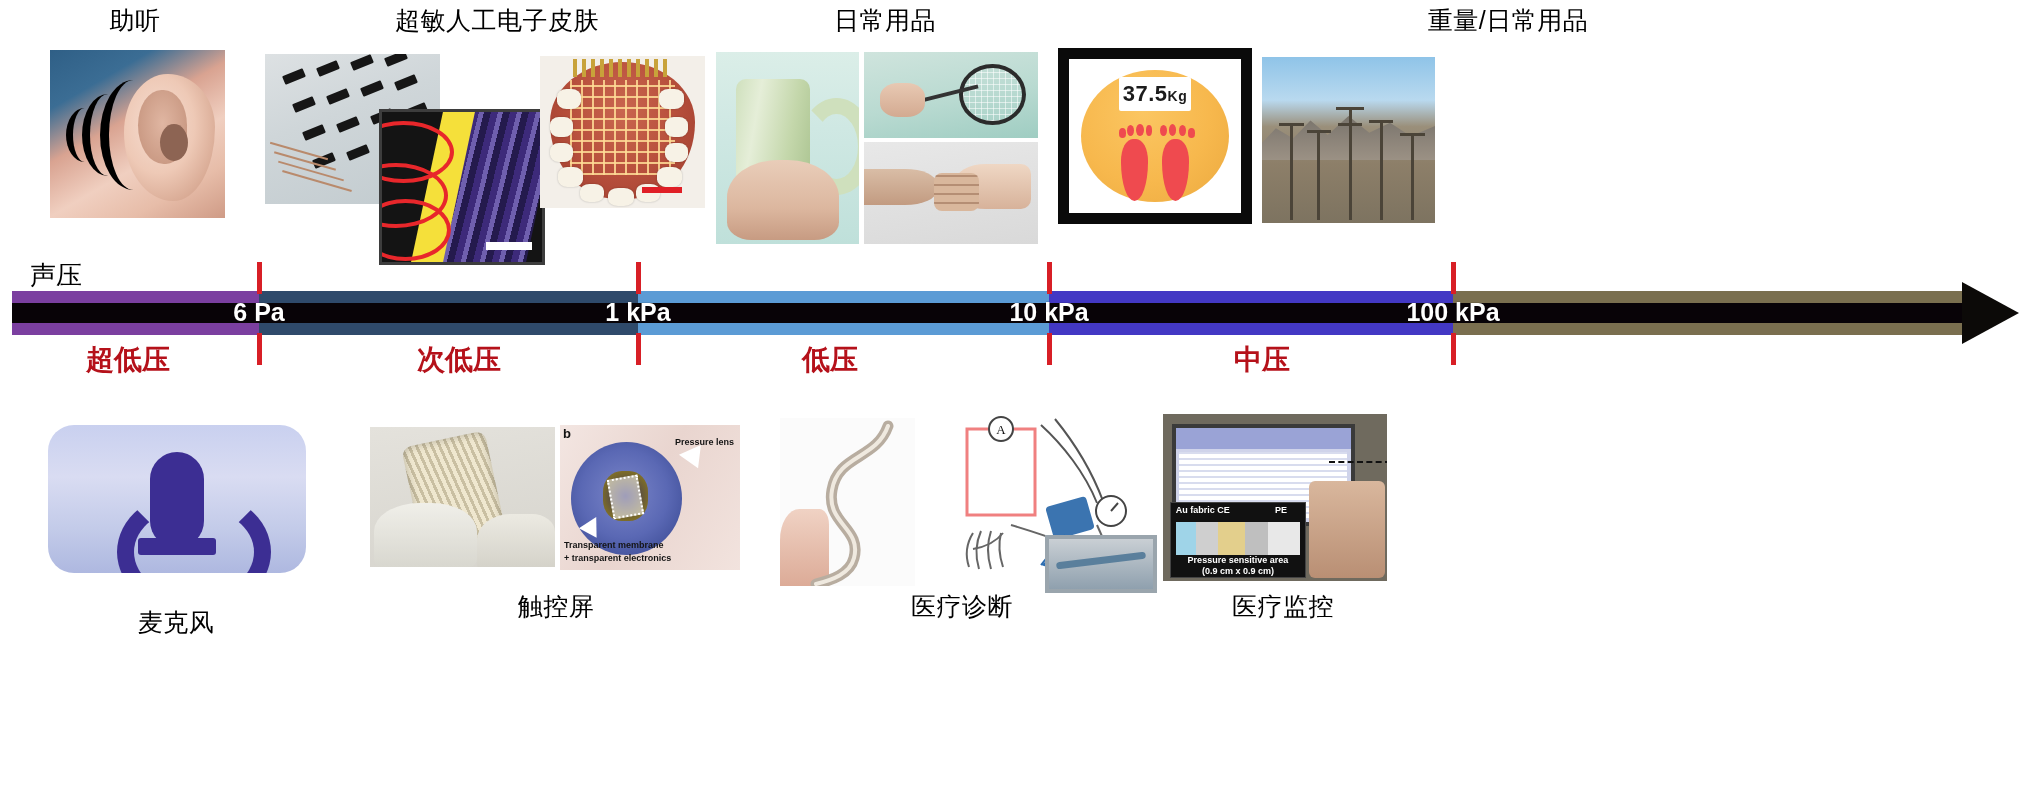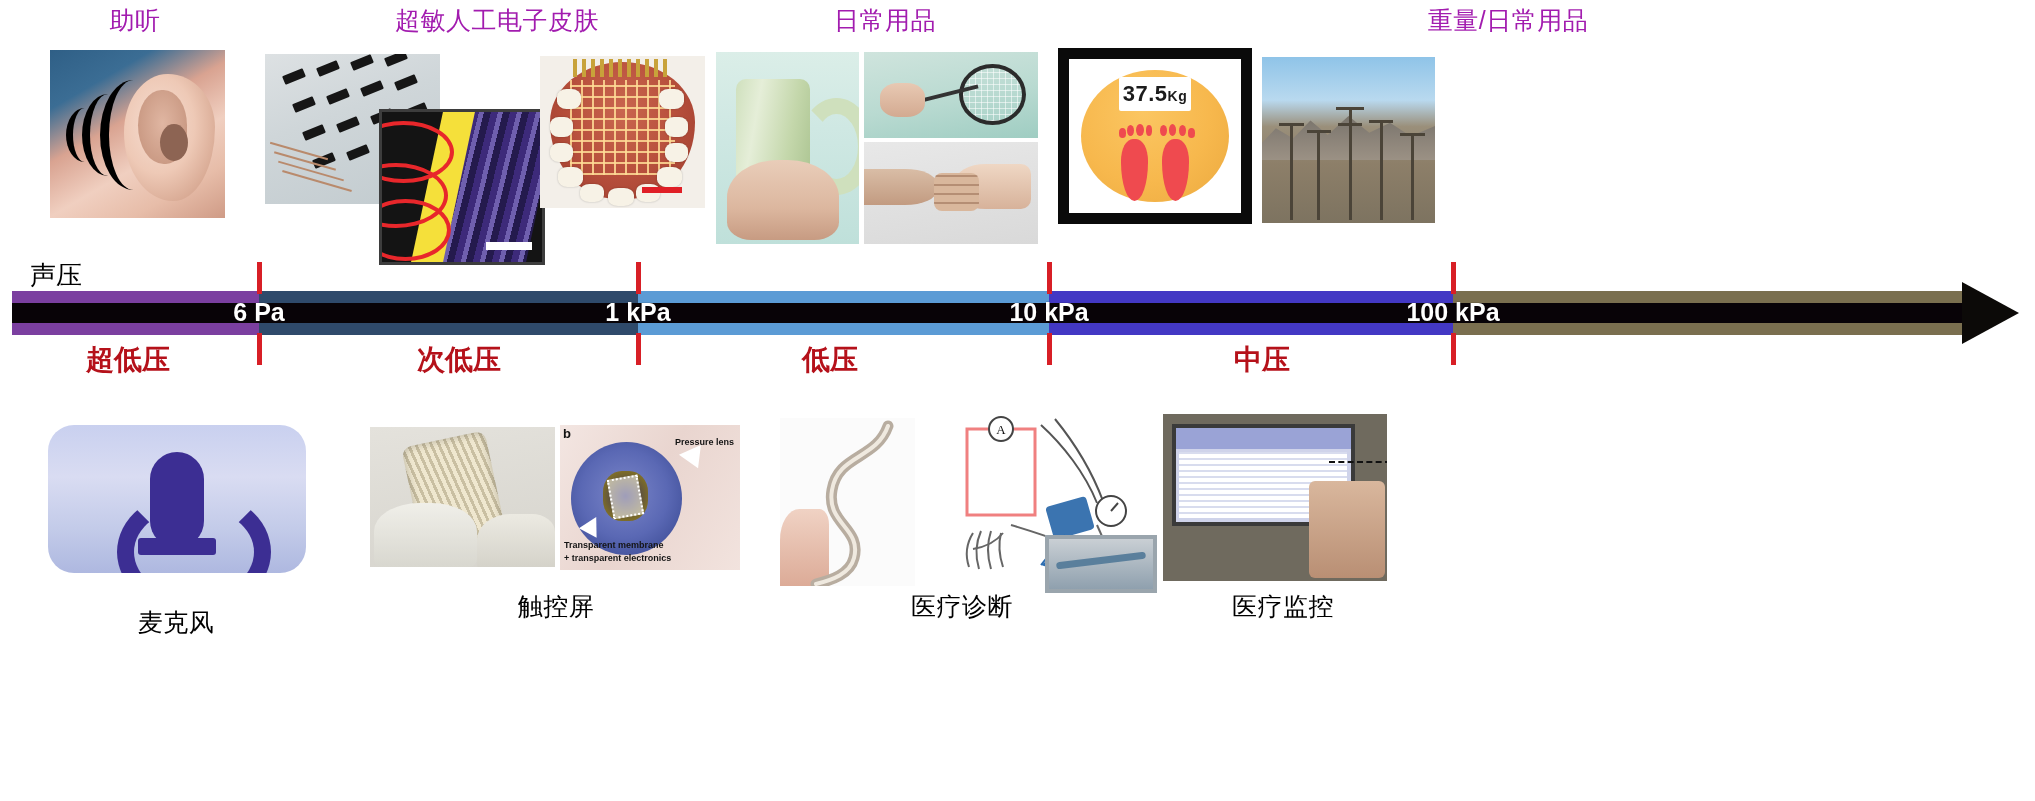--- a/index.html
+++ b/index.html
@@ -5,21 +5,21 @@
   html,body{margin:0;padding:0;background:#ffffff;}
   body{
     width:2035px;height:801px;position:relative;overflow:hidden;
     font-family:"Liberation Sans","DejaVu Sans",sans-serif;
     -webkit-font-smoothing:antialiased;
   }
 
   
   .top-label{
     position:absolute;top:4px;
-    font-size:25px;font-weight:400;color:#a21caf;
+    font-size:25px;font-weight:400;color:#000000;
     white-space:nowrap;text-align:right;
     transform:translateX(-50%);
     letter-spacing:.5px;
   }
   .bottom-label{
     position:absolute;
     font-size:25px;font-weight:400;color:#000;
     white-space:nowrap;text-align:center;
     transform:translateX(-50%);
     letter-spacing:.5px;
@@ -411,20 +411,27 @@
 <div class="pic" id="cuffshot" style="left:1045px;top:535px;width:112px;height:58px">
   <div class="inner"></div>
     <div class="tube"></div>
 </div>
 
 <div class="pic" id="monitor" style="left:1163px;top:414px;width:224px;height:167px">
   <div class="screen">
       <div class="scrhead"></div>
       <div class="rows"></div>
     </div>
+  <div class="inset">
+    <div class="lbl" style="left:5px;top:2px">Au fabric CE</div>
+    <div class="lbl" style="right:18px;top:2px">PE</div>
+    <div class="strip"></div>
+    <div class="lbl" style="left:50%;bottom:12px;transform:translateX(-50%)">Pressure sensitive area</div>
+    <div class="lbl" style="left:50%;bottom:1px;transform:translateX(-50%)">(0.9 cm x 0.9 cm)</div>
+  </div>
   <div class="armphoto"></div>
   <div class="dashline" style="left:74%;top:28%;width:28%"></div>
 </div>
 
 <div class="bottom-label" style="left:176px;top:606px">麦克风</div>
 <div class="bottom-label" style="left:556px;top:590px">触控屏</div>
 <div class="bottom-label" style="left:962px;top:590px">医疗诊断</div>
 <div class="bottom-label" style="left:1283px;top:590px">医疗监控</div>
 
 </body></html>

